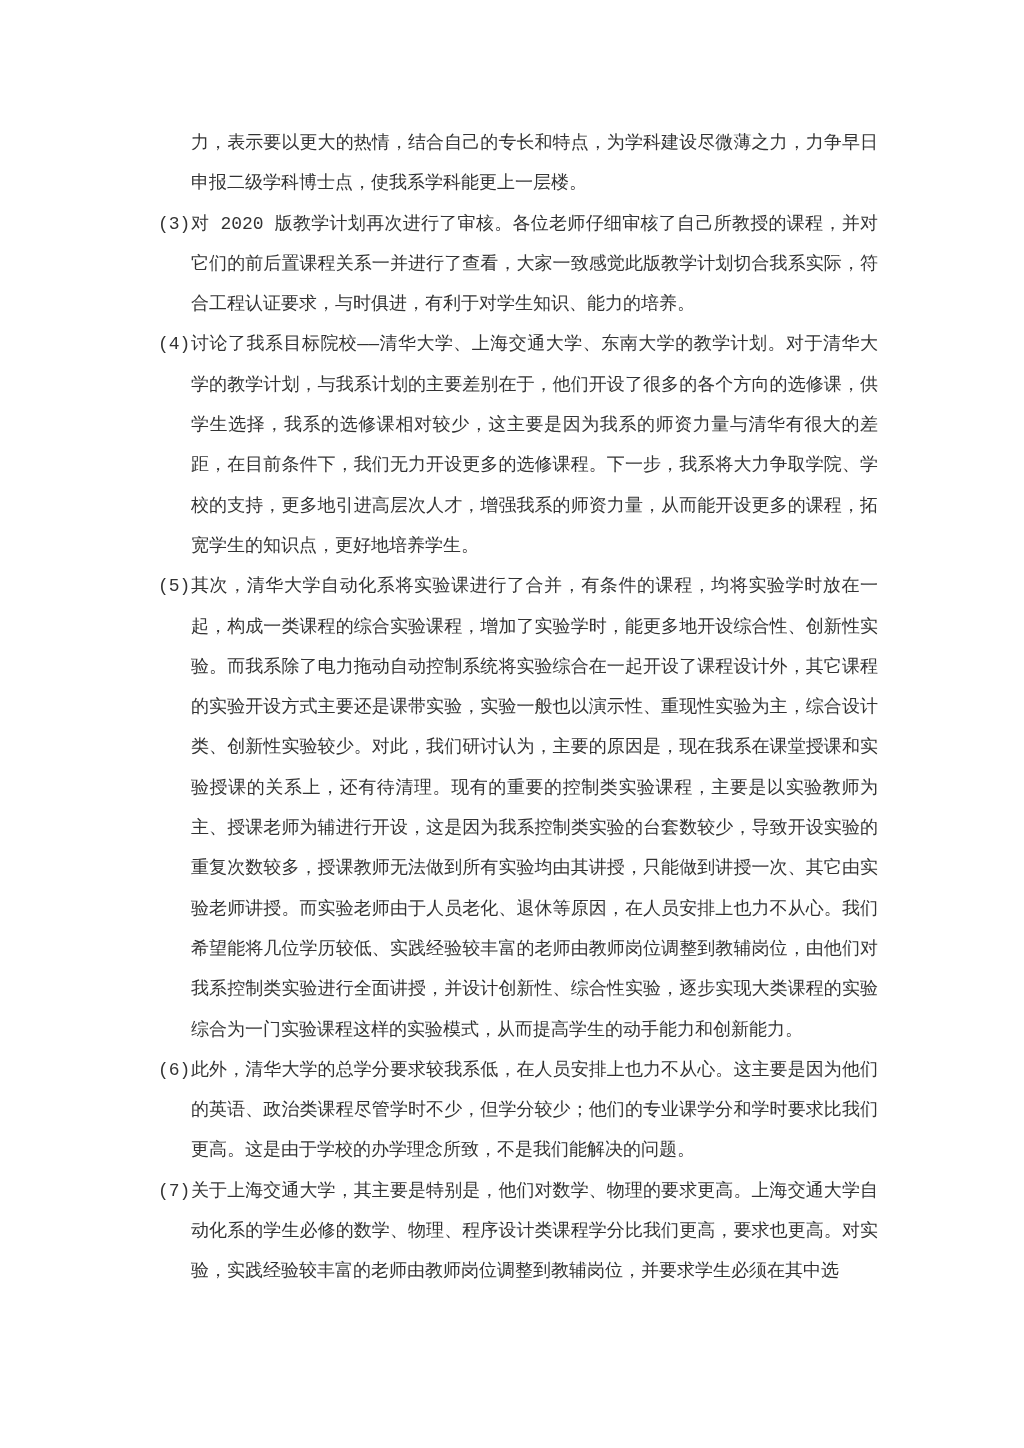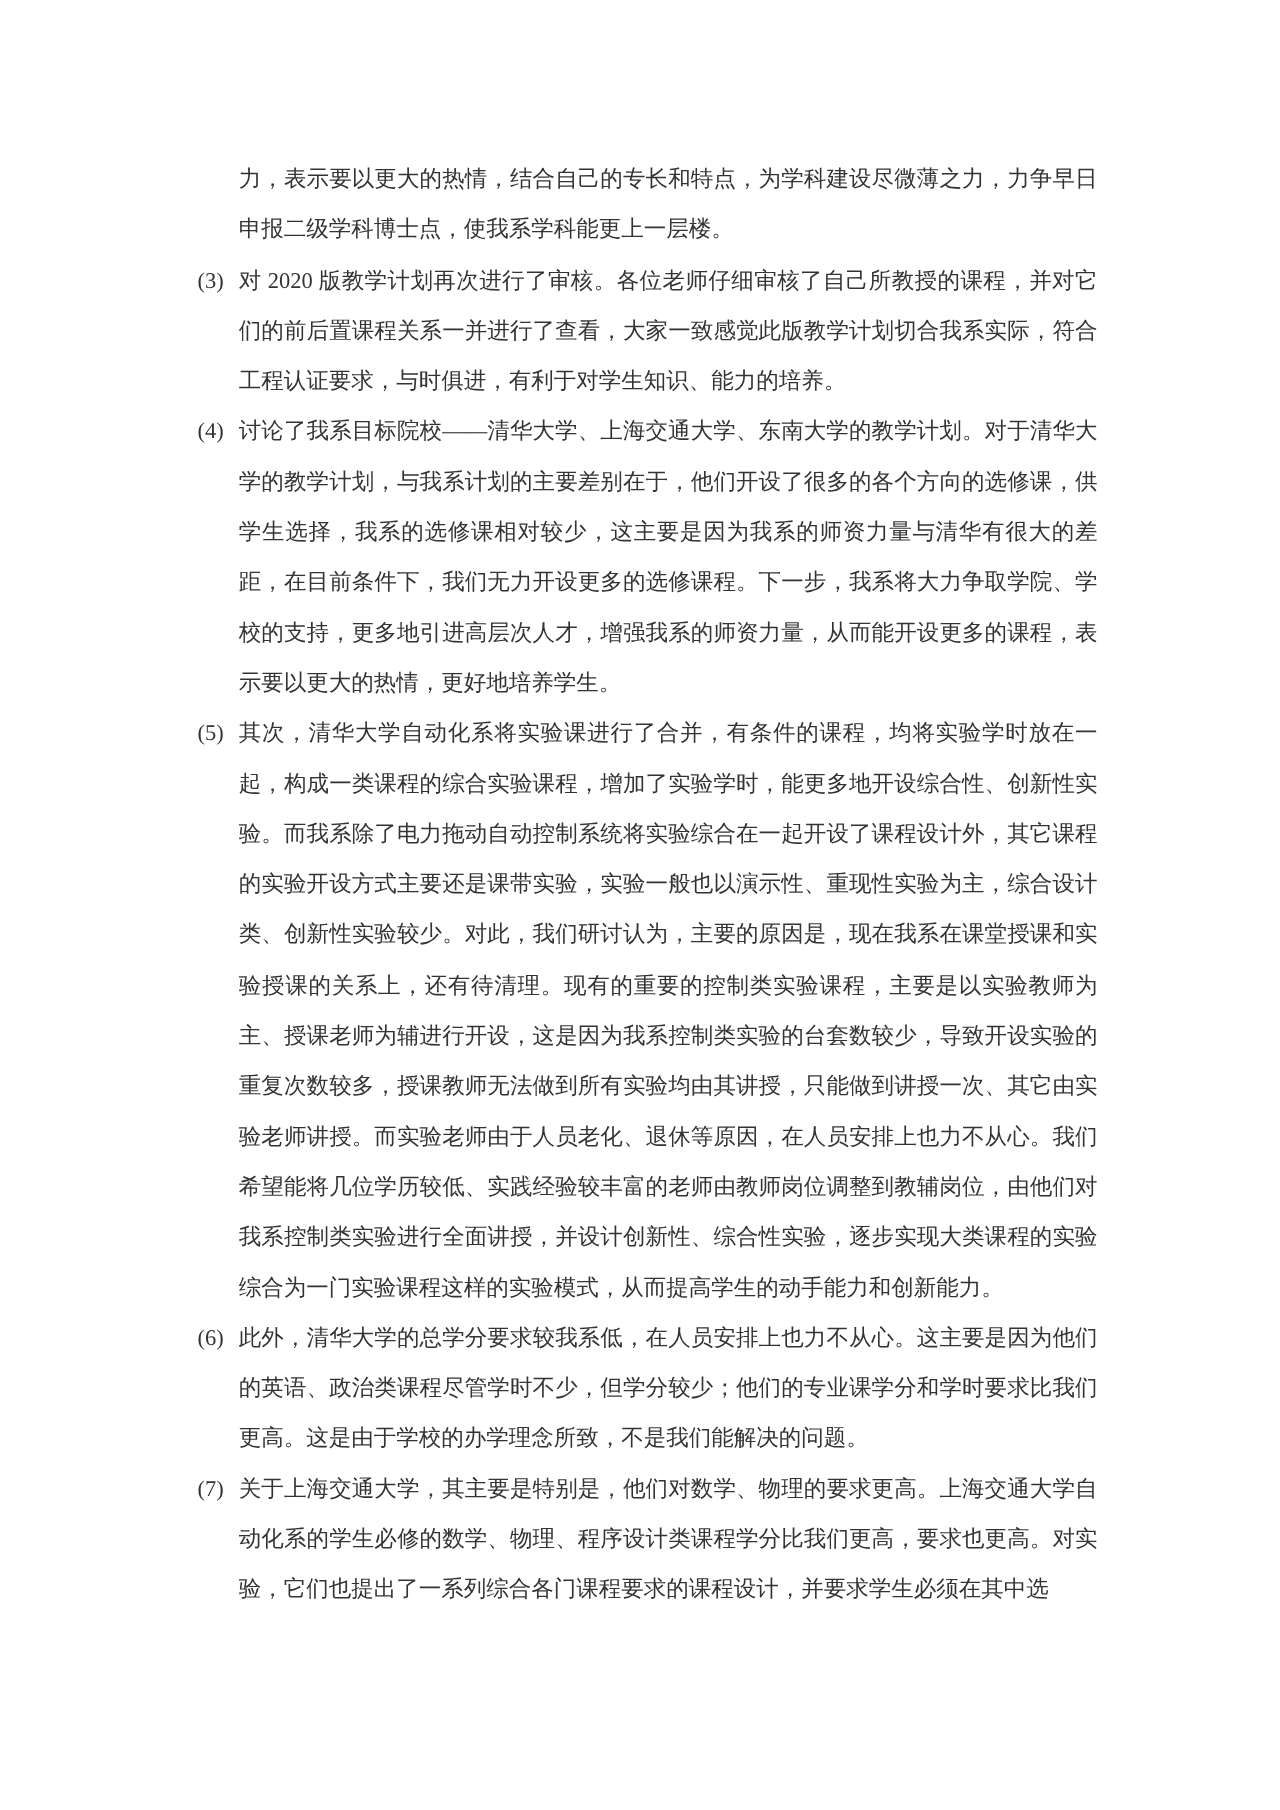--- a/index.html
+++ b/index.html
@@ -6,21 +6,21 @@
     margin: 0;
     padding: 0;
     background: #ffffff;
   }
   .page {
     position: relative;
     width: 995px;
     height: 1448px;
     background: #ffffff;
     overflow: hidden;
-    font-family: Liberation Serif, serif;
+    font-family: Liberation Mono, monospace;
   }
   .doc-content {
     position: absolute;
     left: 158px;
     top: 123px;
     width: 720px;
     color: #333333;
     font-size: 18px;
     line-height: 40.3px;
     text-align: justify;
@@ -53,36 +53,36 @@
       <span class="body-text">力，表示要以更大的热情，结合自己的专长和特点，为学科建设尽微薄之力，力争早日申报二级学科博士点，使我系学科能更上一层楼。</span>
     </p>
 
     <p class="para">
       <span class="marker">(3)</span>
       <span class="body-text">对 2020 版教学计划再次进行了审核。各位老师仔细审核了自己所教授的课程，并对它们的前后置课程关系一并进行了查看，大家一致感觉此版教学计划切合我系实际，符合工程认证要求，与时俱进，有利于对学生知识、能力的培养。</span>
     </p>
 
     <p class="para">
       <span class="marker">(4)</span>
-      <span class="body-text">讨论了我系目标院校——清华大学、上海交通大学、东南大学的教学计划。对于清华大学的教学计划，与我系计划的主要差别在于，他们开设了很多的各个方向的选修课，供学生选择，我系的选修课相对较少，这主要是因为我系的师资力量与清华有很大的差距，在目前条件下，我们无力开设更多的选修课程。下一步，我系将大力争取学院、学校的支持，更多地引进高层次人才，增强我系的师资力量，从而能开设更多的课程，表示要以更大的热情，更好地培养学生。</span>
+      <span class="body-text">讨论了我系目标院校——清华大学、上海交通大学、东南大学的教学计划。对于清华大学的教学计划，与我系计划的主要差别在于，他们开设了很多的各个方向的选修课，供学生选择，我系的选修课相对较少，这主要是因为我系的师资力量与清华有很大的差距，在目前条件下，我们无力开设更多的选修课程。下一步，我系将大力争取学院、学校的支持，更多地引进高层次人才，增强我系的师资力量，从而能开设更多的课程，拓宽学生的知识点，更好地培养学生。</span>
     </p>
 
     <p class="para">
       <span class="marker">(5)</span>
       <span class="body-text">其次，清华大学自动化系将实验课进行了合并，有条件的课程，均将实验学时放在一起，构成一类课程的综合实验课程，增加了实验学时，能更多地开设综合性、创新性实验。而我系除了电力拖动自动控制系统将实验综合在一起开设了课程设计外，其它课程的实验开设方式主要还是课带实验，实验一般也以演示性、重现性实验为主，综合设计类、创新性实验较少。对此，我们研讨认为，主要的原因是，现在我系在课堂授课和实验授课的关系上，还有待清理。现有的重要的控制类实验课程，主要是以实验教师为主、授课老师为辅进行开设，这是因为我系控制类实验的台套数较少，导致开设实验的重复次数较多，授课教师无法做到所有实验均由其讲授，只能做到讲授一次、其它由实验老师讲授。而实验老师由于人员老化、退休等原因，在人员安排上也力不从心。我们希望能将几位学历较低、实践经验较丰富的老师由教师岗位调整到教辅岗位，由他们对我系控制类实验进行全面讲授，并设计创新性、综合性实验，逐步实现大类课程的实验综合为一门实验课程这样的实验模式，从而提高学生的动手能力和创新能力。</span>
     </p>
 
     <p class="para">
       <span class="marker">(6)</span>
       <span class="body-text">此外，清华大学的总学分要求较我系低，在人员安排上也力不从心。这主要是因为他们的英语、政治类课程尽管学时不少，但学分较少；他们的专业课学分和学时要求比我们更高。这是由于学校的办学理念所致，不是我们能解决的问题。</span>
     </p>
 
     <p class="para">
       <span class="marker">(7)</span>
-      <span class="body-text">关于上海交通大学，其主要是特别是，他们对数学、物理的要求更高。上海交通大学自动化系的学生必修的数学、物理、程序设计类课程学分比我们更高，要求也更高。对实验，它们也提出了一系列综合各门课程要求的课程设计，并要求学生必须在其中选</span>
+      <span class="body-text">关于上海交通大学，其主要是特别是，他们对数学、物理的要求更高。上海交通大学自动化系的学生必修的数学、物理、程序设计类课程学分比我们更高，要求也更高。对实验，实践经验较丰富的老师由教师岗位调整到教辅岗位，并要求学生必须在其中选</span>
     </p>
 
     <p class="para">
       <span class="marker"></span>
       <span class="body-text"></span>
     </p>
 
   </div>
 </div>
 

